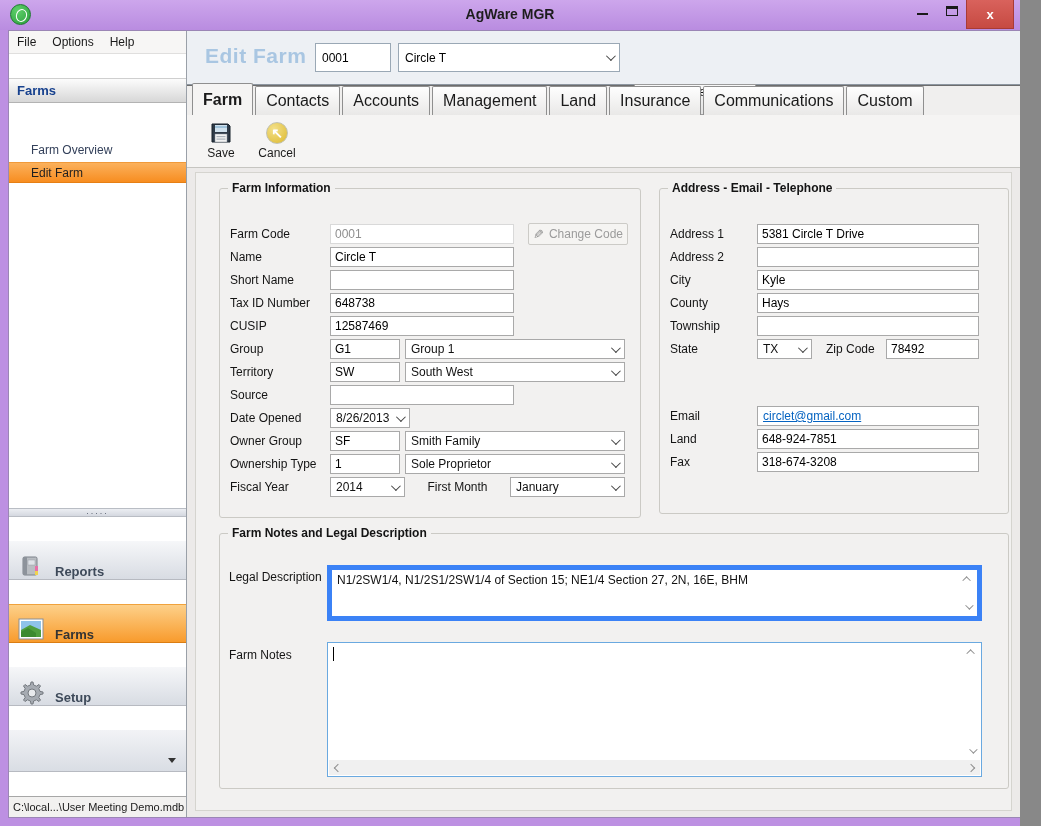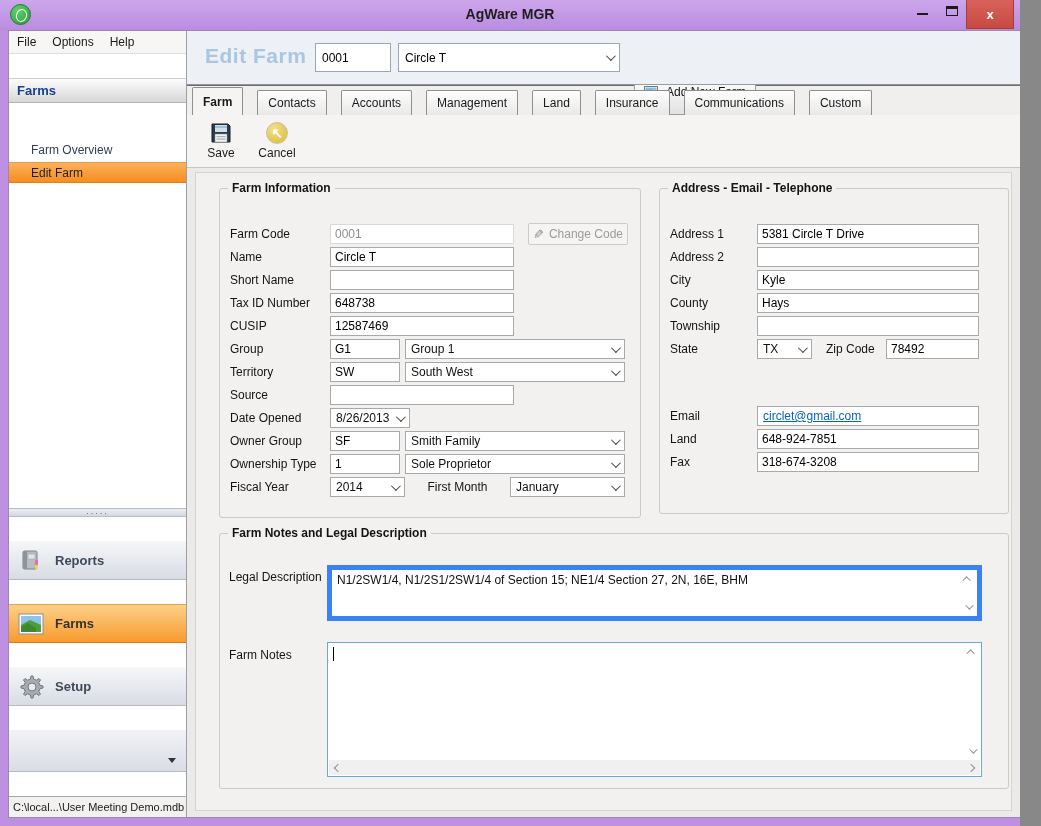--- a/index.html
+++ b/index.html
@@ -39,21 +39,21 @@
     font-size: 13px; font-weight: bold; color: #17418e; display: flex; align-items: center; padding-left: 8px; }
   .side-list { flex: 1; background: #fff; padding-top: 12px; }
   .side-item { height: 21px; display: flex; align-items: center; padding-left: 22px;
     font-size: 12px; color: #33405a; margin-bottom: 2px; }
   .side-item.selected { background: linear-gradient(#fbb15c, #f78d20); color: #1f1f1f;
     border-top: 1px solid #f09a3a; border-bottom: 1px solid #e67f14; }
   .splitter { height: 9px; background: linear-gradient(#eceef2, #d4d8e0);
     border-top: 1px solid #b9bdc4; border-bottom: 1px solid #b9bdc4;
     display: flex; align-items: center; justify-content: center; }
   .splitter-dots { font-size: 9px; letter-spacing: 2px; color: #5a6272; line-height: 4px; margin-top: -3px; }
-  .nav-btn { height: 39px; display: flex; align-items: center; gap: 10px; padding-left: 8px;
+  .nav-btn { height: 39px; display: flex; align-items: flex-end; gap: 10px; padding-left: 8px;
     background: linear-gradient(#f6f7f9, #d8dce3); border-bottom: 1px solid #b7bac1;
     font-size: 13px; font-weight: bold; color: #3e4a5a; }
   .nav-btn.selected { background: linear-gradient(#fdd089, #f89b2d); color: #333;
     border-top: 1px solid #f0a23c; border-bottom: 1px solid #db7d12; }
   .nav-icon { width: 28px; height: 26px; display: flex; align-items: center; justify-content: center; }
   .collapsed-strip { height: 42px; background: linear-gradient(#f2f3f6, #d9dde4);
     position: relative; border-bottom: 1px solid #b7bac1; }
   .drop-arrow { position: absolute; right: 10px; bottom: 8px; width: 0; height: 0;
     border-left: 4px solid transparent; border-right: 4px solid transparent; border-top: 5px solid #333; }
   .statusbar { height: 21px; background: #f2f1f0; border-top: 1px solid #a7a7a7;
@@ -78,23 +78,23 @@
   
   .chev { display: inline-block; width: 7px; height: 7px; border-right: 1.4px solid #444; border-bottom: 1.4px solid #444; }
   .chev-down { transform: rotate(45deg) translateY(-2px); }
   .chev-up { transform: rotate(-135deg) translateY(-2px); }
   .chev-left { transform: rotate(135deg); }
   .chev-right { transform: rotate(-45deg); }
   .chev.light { border-color: #8f8f8f; width: 6px; height: 6px; }
   
   .tabstrip { height: 30px; background: #f0efee; padding-left: 5px; display: flex; align-items: flex-end;
     border-top: 1px solid #6d6d6d; }
-  .tab { padding: 5px 10px 5px 10px; font-size: 12px; color: #1a1a1a;
+  .tab { padding: 5px 10px 5px 10px; font-size: 16px; color: #1a1a1a;
     background: linear-gradient(#fefefe, #e9e8e7); border: 1px solid #8f8f8f; border-bottom: none;
-    border-radius: 2px 2px 0 0; margin-right: 14px; position: relative; text-align: center; }
+    border-radius: 2px 2px 0 0; margin-right: 2px; position: relative; text-align: center; }
   .tab.active { background: #f5f4f3; font-weight: bold; padding-top: 7px; padding-bottom: 6px; z-index: 2; }
   
   .toolbar { height: 53px; background: #f5f4f3; border-bottom: 1px solid #c6c5c1;
     display: flex; align-items: center; padding-left: 10px; gap: 8px; }
   .tool-btn { width: 48px; height: 46px; display: flex; flex-direction: column; align-items: center;
     justify-content: center; gap: 2px; font-size: 12px; color: #1a1a1a; }
   .cancel-icon { width: 22px; height: 22px; border-radius: 50%;
     background: radial-gradient(circle at 35% 30%, #f3e08a, #ddb92e); border: 1px solid #c2c2b2;
     color: #fff; font-weight: bold; font-size: 14px; line-height: 20px; text-align: center; }
   

